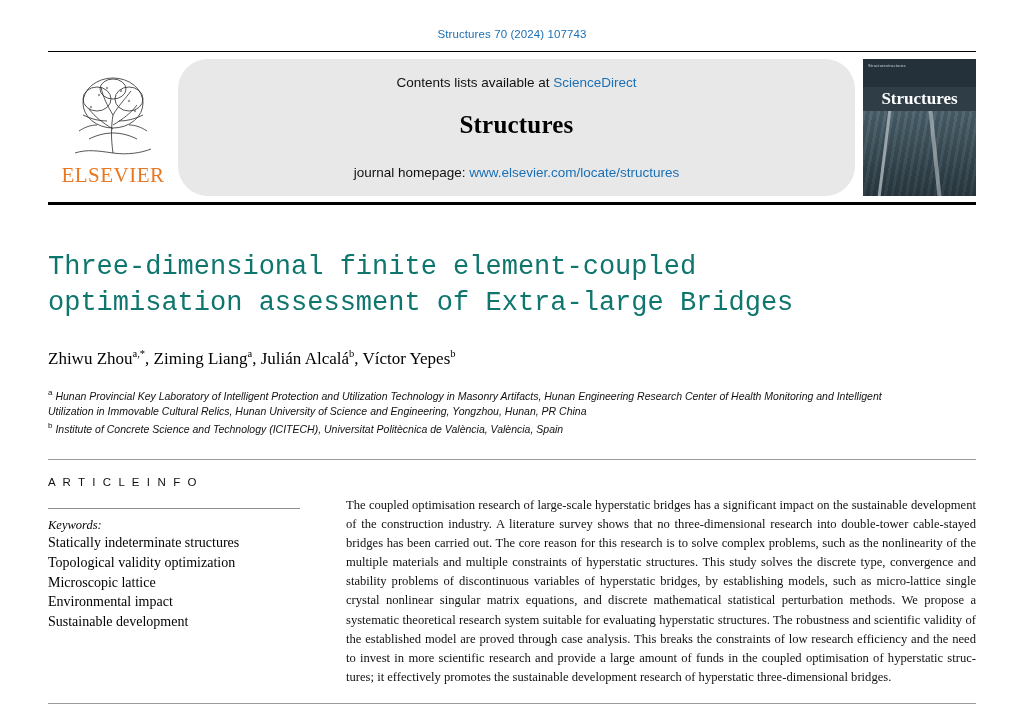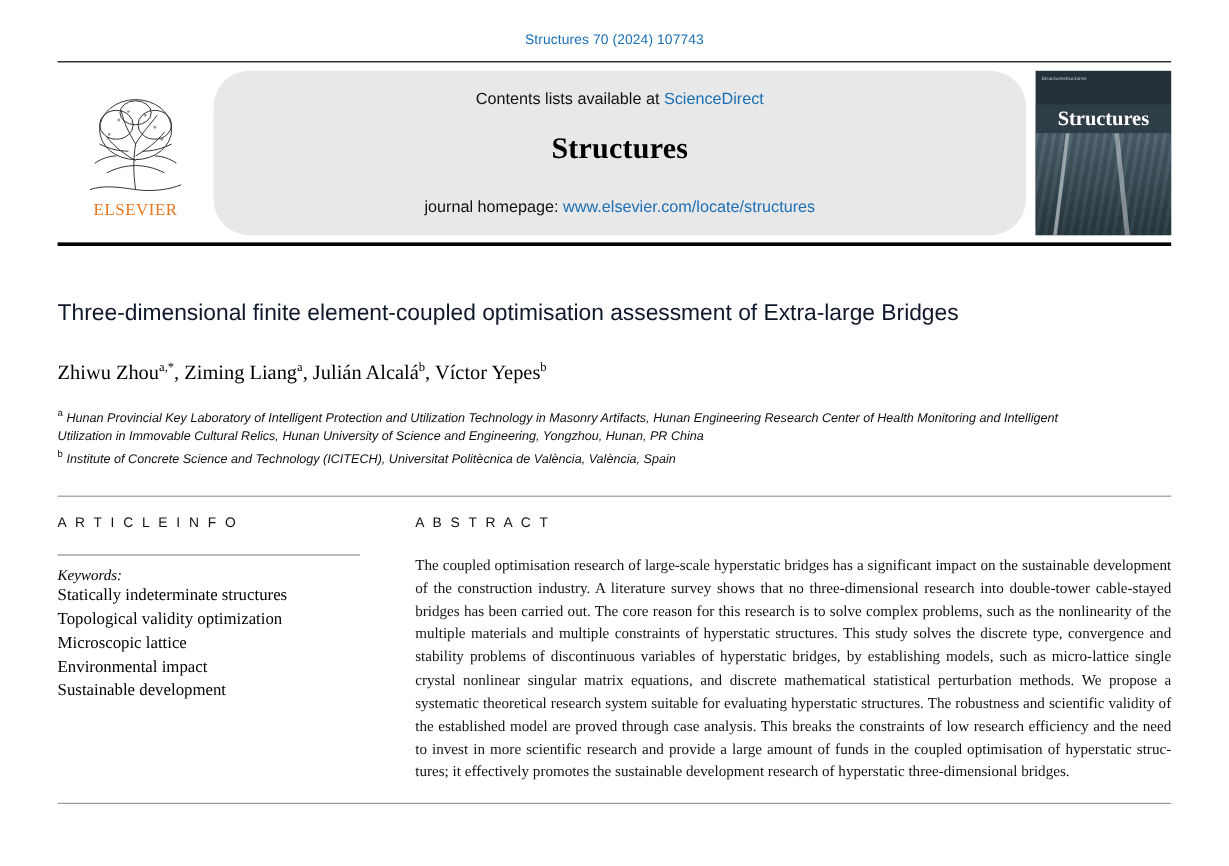--- a/index.html
+++ b/index.html
@@ -53,21 +53,21 @@
     justify-content: center;
     padding-top: 2px;
   }
   .tree-art {
     width: 88px;
     height: 92px;
     position: relative;
   }
   .elsevier-word {
     font-family: "Liberation Serif", serif;
-    font-size: 14px;
+    font-size: 21px;
     letter-spacing: .5px;
     color: #e87722;
     margin-top: 2px;
   }
   .journal-band {
     flex: 1 1 auto;
     background: #e8e8e8;
     display: flex;
     flex-direction: column;
     align-items: center;
@@ -160,25 +160,25 @@
     transform: skewX(6deg);
   }
 
   .rule-thick {
     border-top: 3px solid #000;
     margin-top: 6px;
   }
 
   
   .title {
-    font-family: Liberation Sans, sans-serif;
-    font-size: 19px;
+    font-family: Liberation Mono, monospace;
+    font-size: 27px;
     line-height: 1.35;
     margin-top: 44px;
-    color: #0f172a;
+    color: #0f766e;
     max-width: 820px;
   }
   .authors {
     font-family: Liberation Serif, serif;
     font-size: 17px;
     margin-top: 26px;
     color: #000000;
   }
   .authors sup {
     font-size: 10.5px;
@@ -338,21 +338,20 @@
       <div class="info-rule"></div>
       <div class="keywords-label">Keywords:</div>
       <div class="keyword">Statically indeterminate structures</div>
       <div class="keyword">Topological validity optimization</div>
       <div class="keyword">Microscopic lattice</div>
       <div class="keyword">Environmental impact</div>
       <div class="keyword">Sustainable development</div>
     </div>
 
     <div class="col-abstract">
-      <div class="sec-head">A B S T R A C T</div>
       <div class="abstract-body">The coupled optimisation research of large-scale hyperstatic bridges has a significant impact on the sustainable development of the construction industry. A literature survey shows that no three-dimensional research into double-tower cable-stayed bridges has been carried out. The core reason for this research is to solve complex problems, such as the nonlinearity of the multiple materials and multiple constraints of hyperstatic structures. This study solves the discrete type, convergence and stability problems of discontinuous variables of hyperstatic bridges, by establishing models, such as micro-lattice single crystal nonlinear singular matrix equations, and discrete mathematical statistical perturbation methods. We propose a systematic theoretical research system suitable for evaluating hyperstatic structures. The robustness and scientific validity of the established model are proved through case analysis. This breaks the constraints of low research efficiency and the need to invest in more scientific research and provide a large amount of funds in the coupled optimisation of hyperstatic struc-tures; it effectively promotes the sustainable development research of hyperstatic three-dimensional bridges.</div>
     </div>
 
   </div>
 
   <div class="bottom-rule"></div>
 
 </div>
 
 </body></html>

